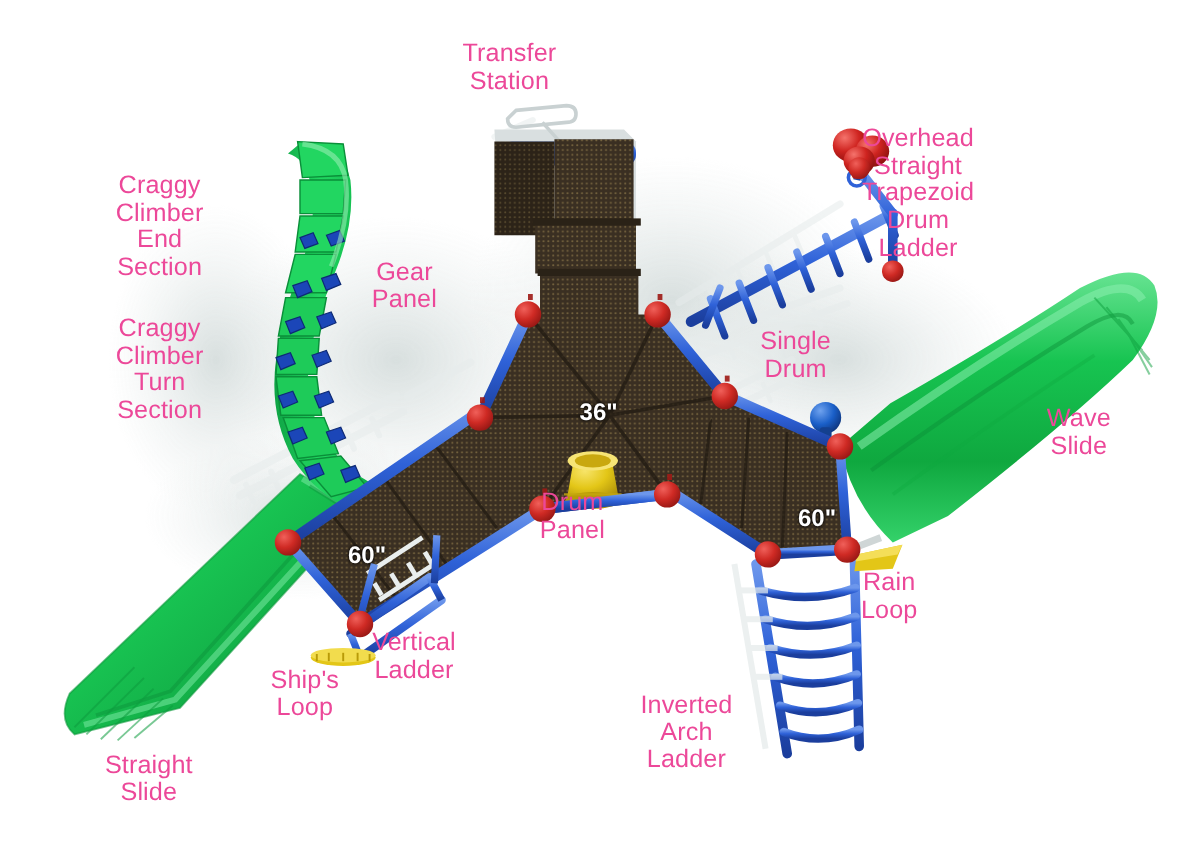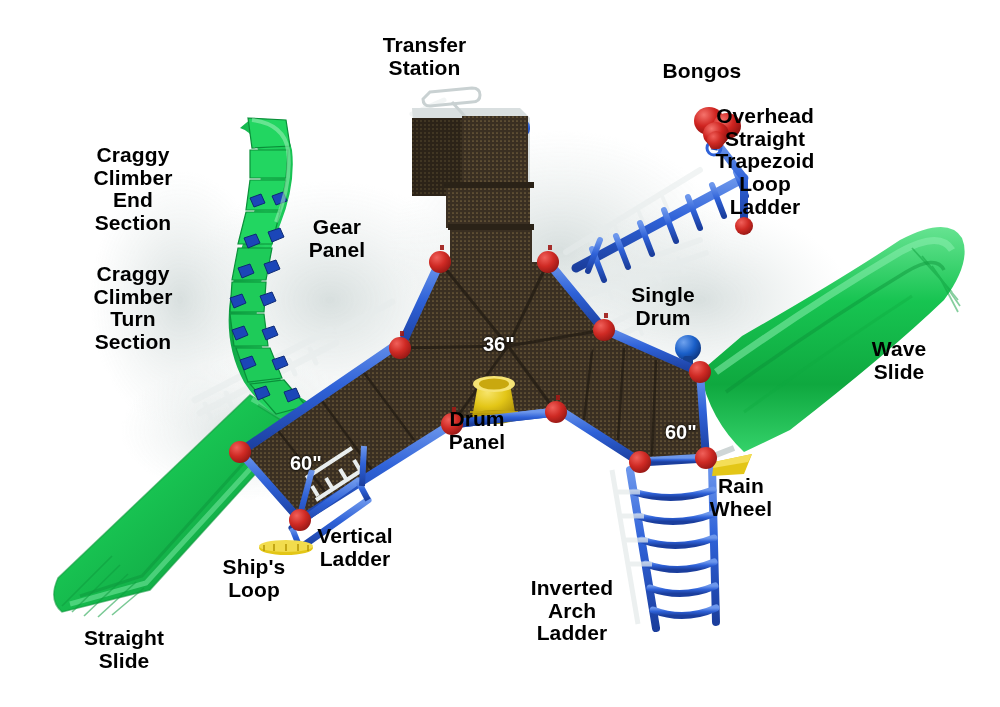--- a/index.html
+++ b/index.html
@@ -1,21 +1,21 @@
 <!DOCTYPE html>
 <html><head>
 <meta charset="utf-8">
 <style>
   html,body{margin:0;padding:0;background:#ffffff;}
   body{width:1000px;height:707px;overflow:hidden;
        font-family:"Liberation Sans", sans-serif;color:#000;}
   #stage{position:relative;width:1000px;height:707px;background:#fff;}
 
-  .lbl{position:absolute;font-size:21px;line-height:1.08;font-weight:700;
-       text-align:center;color:#000000;white-space:pre-line;letter-spacing:.1px;}
+  .lbl{position:absolute;font-size:21px;line-height:1.08;font-weight:400;
+       text-align:center;color:#ec4899;white-space:pre-line;letter-spacing:.1px;}
   .dim{position:absolute;font-size:20px;font-weight:700;color:#ffffff;
        text-shadow:0 0 3px rgba(0,0,0,.85),0 0 2px rgba(0,0,0,.9);}
 
   svg{position:absolute;left:0;top:0;width:1000px;height:707px;}
 </style>
 </head>
 <body>
 
 <div id="stage">
 
@@ -368,35 +368,34 @@
 End
 Section</div>
   <div class="lbl" style="left:73px;top:263px;width:120px;">Craggy
 Climber
 Turn
 Section</div>
   <div class="lbl" style="left:362px;top:34px;width:125px;">Transfer
 Station</div>
   <div class="lbl" style="left:287px;top:216px;width:100px;">Gear
 Panel</div>
-  <div class="lbl" style="left:637px;top:60px;width:130px;">Bongos</div>
   <div class="lbl" style="left:694px;top:105px;width:142px;">Overhead
 Straight
 Trapezoid
-Loop
+Drum
 Ladder</div>
-  <div class="lbl" style="left:613px;top:284px;width:100px;">Single
+  <div class="lbl" style="left:613px;top:274px;width:100px;">Single
 Drum</div>
   <div class="lbl" style="left:849px;top:338px;width:100px;">Wave
 Slide</div>
   <div class="lbl" style="left:427px;top:408px;width:100px;">Drum
 Panel</div>
   <div class="lbl" style="left:691px;top:475px;width:100px;">Rain
-Wheel</div>
-  <div class="lbl" style="left:300px;top:525px;width:110px;">Vertical
+Loop</div>
+  <div class="lbl" style="left:290px;top:525px;width:110px;">Vertical
 Ladder</div>
   <div class="lbl" style="left:204px;top:556px;width:100px;">Ship's
 Loop</div>
   <div class="lbl" style="left:512px;top:577px;width:120px;">Inverted
 Arch
 Ladder</div>
   <div class="lbl" style="left:69px;top:627px;width:110px;">Straight
 Slide</div>
 
   <div class="dim" style="left:483px;top:333px;">36"</div>

